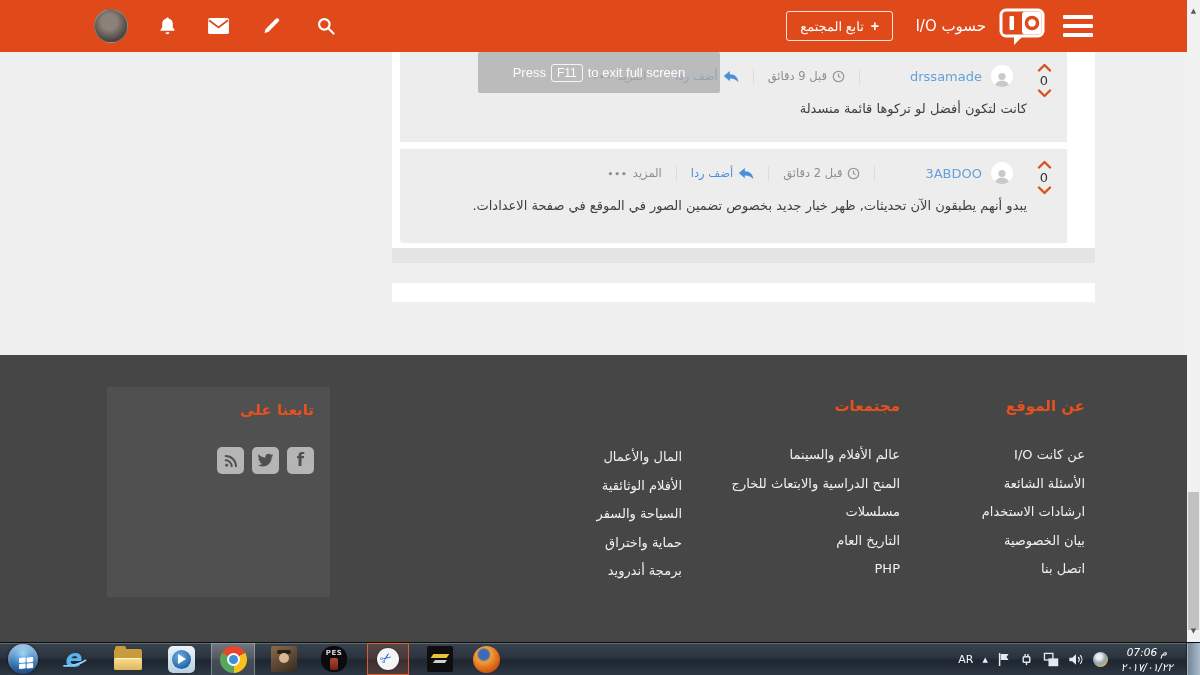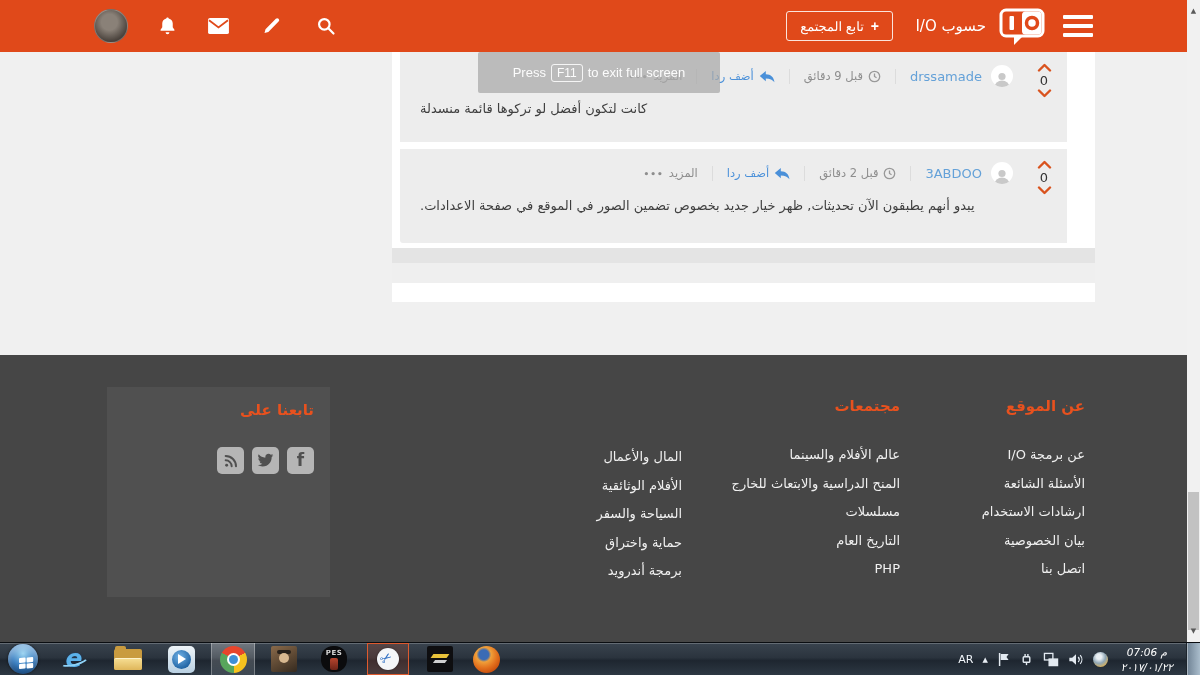--- a/index.html
+++ b/index.html
@@ -26,27 +26,27 @@
   .main { position:absolute; top:52px; left:0; width:1200px; height:303px; background:#f0f0f0; }
   .card { position:absolute; top:0; left:392px; width:703px; height:250px; background:#fff; }
   .thread { position:absolute; top:0; right:28px; left:8px; }
   .c-block { position:relative; background:#ededed; }
   .c-block.b1 { height:90px; margin-bottom:7px; }
   .c-block.b2 { height:94px; border-radius:0 0 0 3px; }
   .votes { position:absolute; right:13px; top:11px; width:20px; display:flex; flex-direction:column; align-items:center; gap:1px; }
   .vote-count { font-size:13px; color:#333; }
   .meta { display:flex; align-items:center; padding:13px 54px 0 10px; }
   .c-avatar { width:22px; height:22px; border-radius:50%; background:#fff; margin-left:9px; display:flex; align-items:flex-end; justify-content:center; overflow:hidden; }
-  .uname { color:#64a1d8; font-size:13px; direction:ltr; unicode-bidi:embed; cursor:pointer; }
+  .uname { color:#64a1d8; font-size:13px; direction:ltr; unicode-bidi:embed; cursor:pointer;margin-left:36px; }
   .m-sep { width:1px; height:15px; background:#dcdcdc; margin:0 14px; }
   .m-gray { color:#8e8e8e; font-size:11.5px; }
   .m-blue { color:#4a90d9; font-size:11.5px; cursor:pointer; }
   .m-item { display:flex; align-items:center; gap:5px; }
   .dots { font-size:9px; font-weight:bold; letter-spacing:1px; color:#8e8e8e; position:relative; top:1px; }
-  .c-text { padding:14px 40px 0 20px; text-align:left; font-size:13px; color:#3f3f3f; }
+  .c-text { padding:14px 40px 0 20px; text-align:right; font-size:13px; color:#3f3f3f; }
   .band1 { position:absolute; top:196px; left:0; right:0; height:15px; background:#e4e4e4; }
   .band2 { position:absolute; top:211px; left:0; right:0; height:20px; background:#efefef; }
 
   .fs-overlay { position:absolute; top:52px; left:478px; width:242px; height:41px; background:rgba(170,170,170,.75); border-radius:2px; z-index:6; direction:ltr; display:flex; align-items:center; justify-content:center; gap:5px; color:#fcfcfc; font-family:"Liberation Sans", sans-serif; font-size:13px; }
   .fs-key { border:1px solid rgba(255,255,255,.85); border-radius:3px; padding:0 5px; font-size:12px; line-height:16px; }
 
   
   .footer { position:absolute; top:355px; left:0; width:1200px; height:287px; background:#464646; }
   .f-col { position:absolute; top:42px; text-align:right; }
   .f-col h3, .follow-box h3 { color:#e8511e; font-size:15px; font-weight:bold; }
@@ -259,21 +259,21 @@
   <span>Press</span>
   <span class="fs-key">F11</span>
   <span>to exit full screen</span>
 </div>
 
 <div class="footer">
 
   <div class="f-col col-about">
     <h3>عن الموقع</h3>
     <ul>
-      <li>عن برمجة I/O</li>
+      <li>عن كانت I/O</li>
       <li>الأسئلة الشائعة</li>
       <li>ارشادات الاستخدام</li>
       <li>بيان الخصوصية</li>
       <li>اتصل بنا</li>
     </ul>
   </div>
 
   <div class="f-col col-comm1">
     <h3>مجتمعات</h3>
     <ul>

